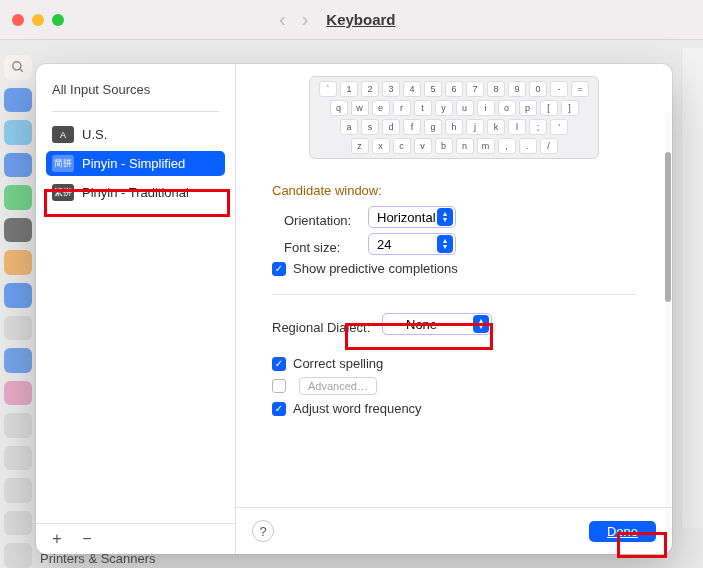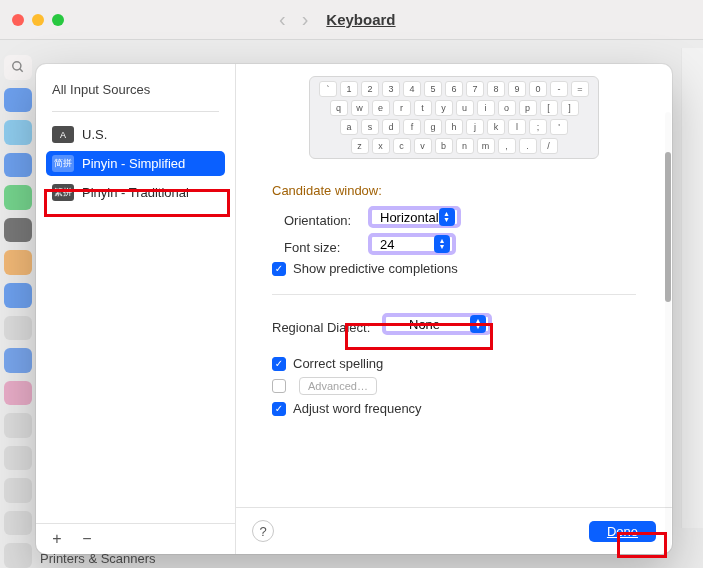--- a/index.html
+++ b/index.html
@@ -45,21 +45,21 @@
     .main-scroll { flex: 1; padding: 12px 36px; overflow-y: auto; }
     
     .kbd-preview { background: #f0f0f2; border: 1px solid #d6d6d6; border-radius: 6px; padding: 4px; width: 290px; margin: 0 auto 24px auto; }
     .kbd-row { display: flex; justify-content: center; gap: 3px; margin-bottom: 3px; }
     .kbd-row:last-child { margin-bottom: 0; }
     .key { background: #fff; border: 1px solid #ddd; border-radius: 3px; min-width: 18px; height: 16px; display: flex; align-items: center; justify-content: center; font-size: 9px; color: #555; }
     
     .section-label { font-size: 13px; color: #a16207; margin-bottom: 8px; }
     .form-row { display: flex; align-items: flex-end; margin: 5px 0 5px 12px; font-size: 13px; }
     .form-row label { width: 84px; text-align: left; color: #333; }
-    .select-wrap { display: flex; align-items: center; background: #fff; border: 4px solid #c4b5fd; border-radius: 5px; height: 22px; font-size: 13px; padding-left: 8px; min-width: 88px; }
+    .select-wrap { display: flex; align-items: center; background: #fff; border: 1px solid #c4b5fd; border-radius: 5px; height: 22px; font-size: 13px; padding-left: 8px; min-width: 88px; }
     .select-wrap.wide { min-width: 110px; padding-left: 23px; }
     .select-chev { background: #0a60ff; color: #fff; width: 16px; height: 18px; border-radius: 4px; font-size: 8px; display: flex; flex-direction: column; align-items: center; justify-content: center; line-height: 6px; margin-left: auto; margin-right: 2px; }
     
     .check-row { display: flex; align-items: center; gap: 7px; margin: 6px 0; font-size: 13px; color: #333; }
     .checkbox { width: 14px; height: 14px; border-radius: 3px; border: 1px solid #b8b8b8; display: flex; align-items: center; justify-content: center; font-size: 10px; color: #fff; }
     .checkbox.checked { background: #0a60ff; border-color: #0a60ff; }
     
     .adv-btn { background: #fff; border: 1px solid #d4d4d4; border-radius: 4px; padding: 2px 8px; font-size: 11px; color: #a5a5a5; margin-left: 6px; }
     
     .hr { height: 1px; background: #e4e4e4; margin: 18px 0; }

